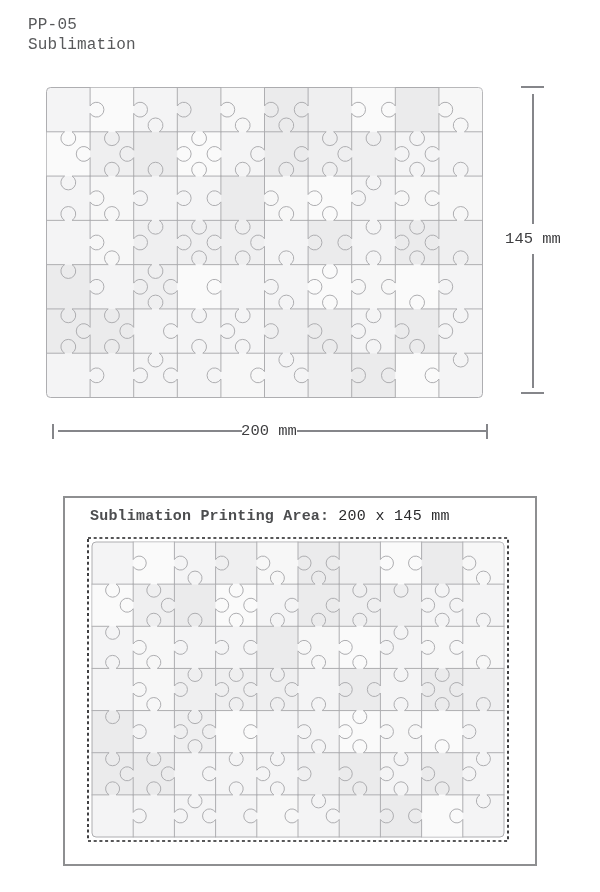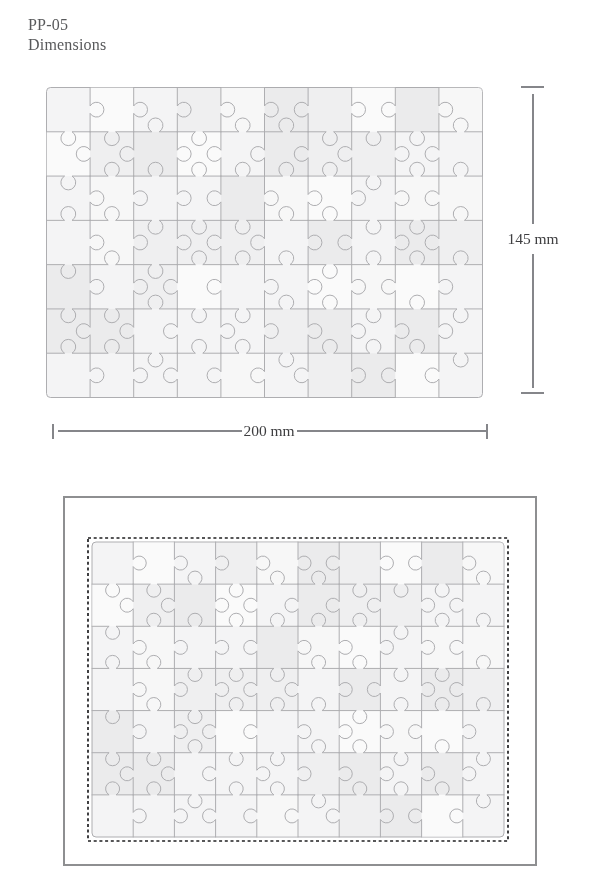--- a/index.html
+++ b/index.html
@@ -1,21 +1,21 @@
 <!DOCTYPE html>
 <html><head>
 <meta charset="utf-8">
 <style>
   html, body { margin: 0; padding: 0; background: #ffffff; }
   .canvas {
     position: relative;
     width: 600px;
     height: 872px;
     background: #ffffff;
-    font-family: Liberation Serif, serif;
+    font-family: Liberation Mono, monospace;
     overflow: hidden;
   }
   .heading-block {
     position: absolute;
     left: 28px;
     top: 15px;
     font-size: 16px;
     line-height: 20px;
     color: #58595b;
     letter-spacing: 0.2px;
@@ -84,21 +84,21 @@
     letter-spacing: 0.3px;
   }
 </style>
 </head>
 <body>
 
 <div class="canvas">
 
   <div class="heading-block">
     <div>PP-05</div>
-    <div>Dimensions</div>
+    <div>Sublimation</div>
   </div>
 
   <svg id="puzzle1" class="puzzle-svg" width="437" height="311" viewBox="0 0 437 311">
       <rect x="0.50" y="0.50" width="436.00" height="310.00" rx="4" fill="#f4f4f5" stroke="#aeaeb1" stroke-width="1"></rect>
       <rect x="44.10" y="0.50" width="43.60" height="44.29" fill="rgba(255,255,255,0.5)"></rect>
       <rect x="131.30" y="0.50" width="43.60" height="44.29" fill="rgba(100,102,110,0.035)"></rect>
       <rect x="174.90" y="0.50" width="43.60" height="44.29" fill="rgba(255,255,255,0.25)"></rect>
       <rect x="218.50" y="0.50" width="43.60" height="44.29" fill="rgba(100,102,110,0.06)"></rect>
       <rect x="262.10" y="0.50" width="43.60" height="44.29" fill="rgba(100,102,110,0.035)"></rect>
       <rect x="305.70" y="0.50" width="43.60" height="44.29" fill="rgba(255,255,255,0.5)"></rect>
@@ -150,20 +150,24 @@
 
   <div class="dim-tick v" style="left:52px; top:424px;"></div>
   <div class="dim-line h" style="left:58px; top:430px; width:184px;"></div>
   <div class="dim-label" id="width-label">200 mm</div>
   <div class="dim-line h" style="left:297px; top:430px; width:189px;"></div>
   <div class="dim-tick v" style="left:486px; top:424px;"></div>
 
 
   <div class="outer-box"></div>
 
+  <div class="area-text">
+    <span class="area-label">Sublimation Printing Area:</span>
+    <span class="area-value">200 x 145 mm</span>
+  </div>
 
   <svg id="puzzle2" class="puzzle-svg" width="426" height="310" viewBox="0 0 426 310">
     <rect x="3" y="3" width="420" height="303" fill="none" stroke="#1f1f21" stroke-width="1.7" stroke-dasharray="3 2.7"></rect>
   <rect x="7.00" y="7.00" width="412.00" height="295.00" rx="4" fill="#f4f4f5" stroke="#aeaeb1" stroke-width="1"></rect>
       <rect x="48.20" y="7.00" width="41.20" height="42.14" fill="rgba(255,255,255,0.5)"></rect>
       <rect x="130.60" y="7.00" width="41.20" height="42.14" fill="rgba(100,102,110,0.035)"></rect>
       <rect x="171.80" y="7.00" width="41.20" height="42.14" fill="rgba(255,255,255,0.25)"></rect>
       <rect x="213.00" y="7.00" width="41.20" height="42.14" fill="rgba(100,102,110,0.06)"></rect>
       <rect x="254.20" y="7.00" width="41.20" height="42.14" fill="rgba(100,102,110,0.035)"></rect>
       <rect x="295.40" y="7.00" width="41.20" height="42.14" fill="rgba(255,255,255,0.5)"></rect>

